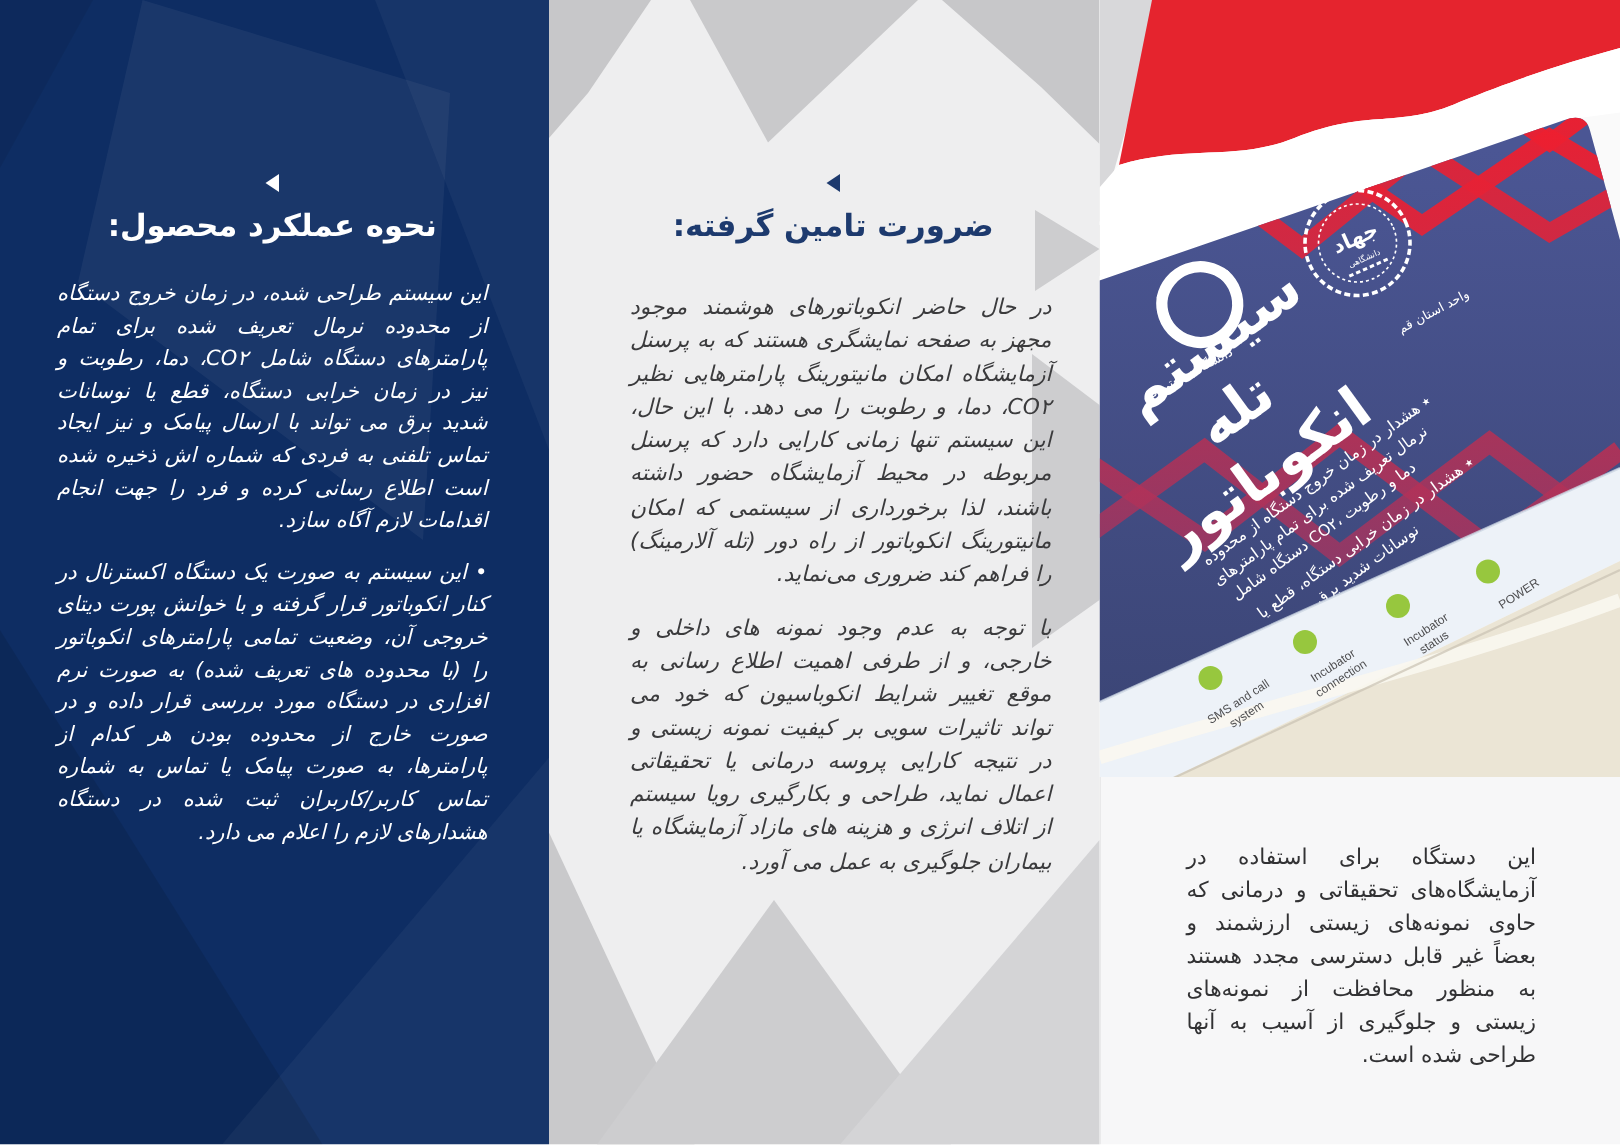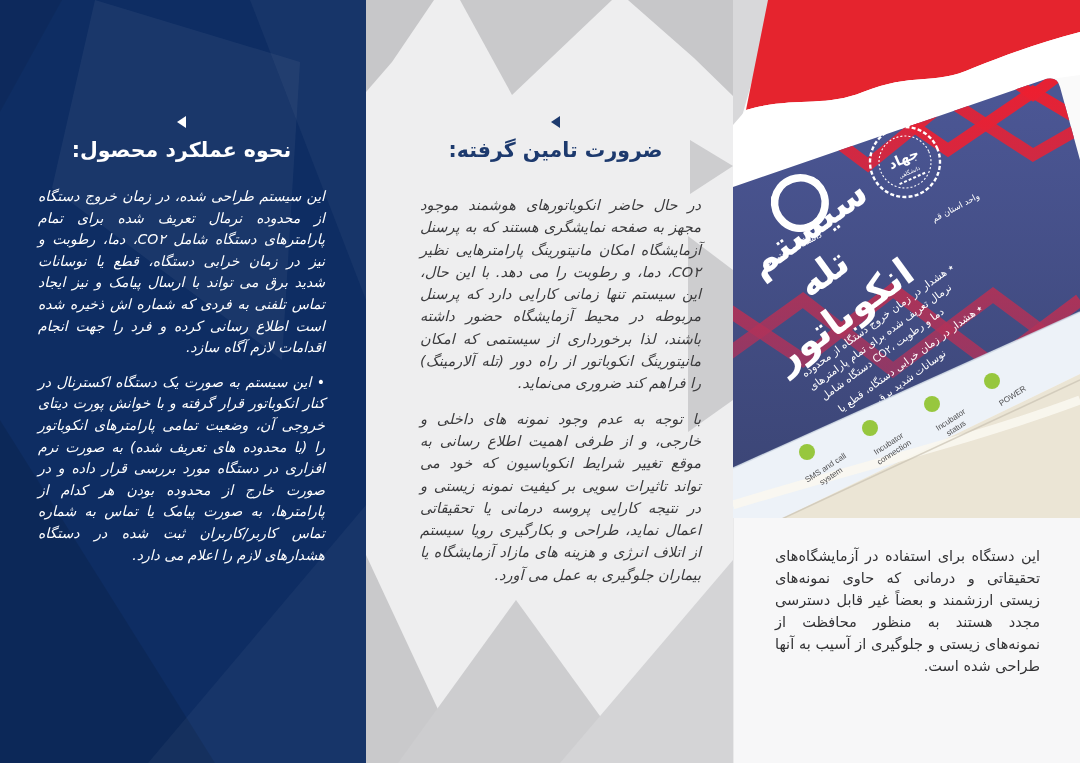--- a/index.html
+++ b/index.html
@@ -174,16 +174,16 @@
       <span class="arrow-left navy"></span>
       <span class="heading navy">ضرورت تامین گرفته:</span>
     </div>
   </div>
   <div class="txt-block body-copy mid-copy" style="left:420px;top:194px;width:281px;">
     <p>در حال حاضر انکوباتورهای هوشمند موجود مجهز به صفحه نمایشگری هستند که به پرسنل آزمایشگاه امکان مانیتورینگ پارامترهایی نظیر CO۲، دما، و رطوبت را می دهد. با این حال، این سیستم تنها زمانی کارایی دارد که پرسنل مربوطه در محیط آزمایشگاه حضور داشته باشند، لذا برخورداری از سیستمی که امکان مانیتورینگ انکوباتور از راه دور (تله آلارمینگ) را فراهم کند ضروری می‌نماید.</p>
     <p>با توجه به عدم وجود نمونه های داخلی و خارجی، و از طرفی اهمیت اطلاع رسانی به موقع تغییر شرایط انکوباسیون که خود می تواند تاثیرات سویی بر کیفیت نمونه زیستی و در نتیجه کارایی پروسه درمانی یا تحقیقاتی اعمال نماید، طراحی و بکارگیری رویا سیستم از اتلاف انرژی و هزینه های مازاد آزمایشگاه یا بیماران جلوگیری به عمل می آورد.</p>
   </div>
 
   <div class="txt-block right-copy" style="left:775px;top:545px;width:265px;">
-    <p style="margin:0;">این دستگاه برای استفاده در آزمایشگاه‌های تحقیقاتی و درمانی که حاوی نمونه‌های زیستی ارزشمند و بعضاً غیر قابل دسترسی مجدد هستند به منظور محافظت از نمونه‌های زیستی و جلوگیری از آسیب به آنها طراحی شده است.</p>
+    <p style="margin:16px;">این دستگاه برای استفاده در آزمایشگاه‌های تحقیقاتی و درمانی که حاوی نمونه‌های زیستی ارزشمند و بعضاً غیر قابل دسترسی مجدد هستند به منظور محافظت از نمونه‌های زیستی و جلوگیری از آسیب به آنها طراحی شده است.</p>
   </div>
 
 </div>
 
 </body></html>

